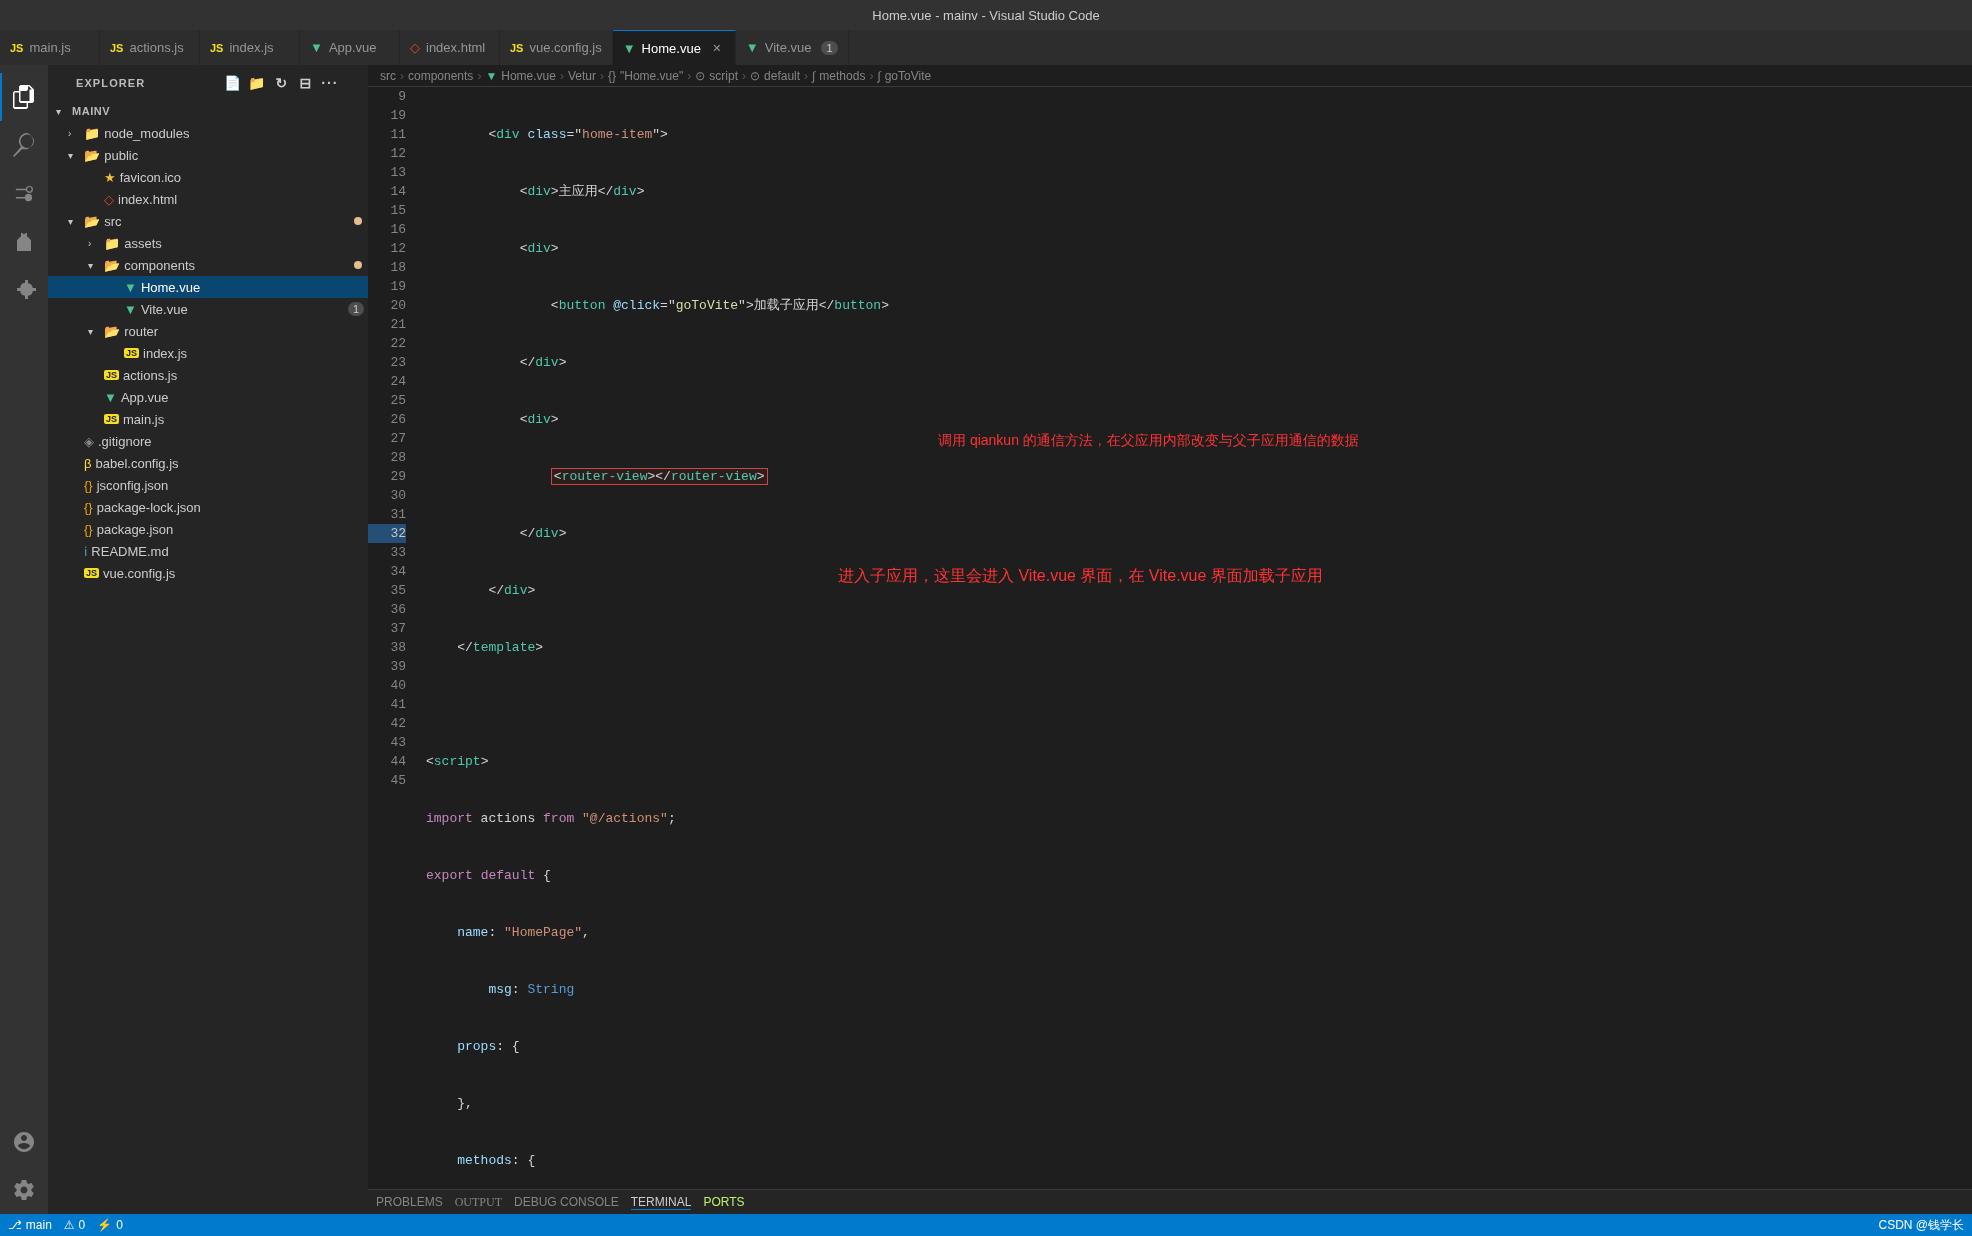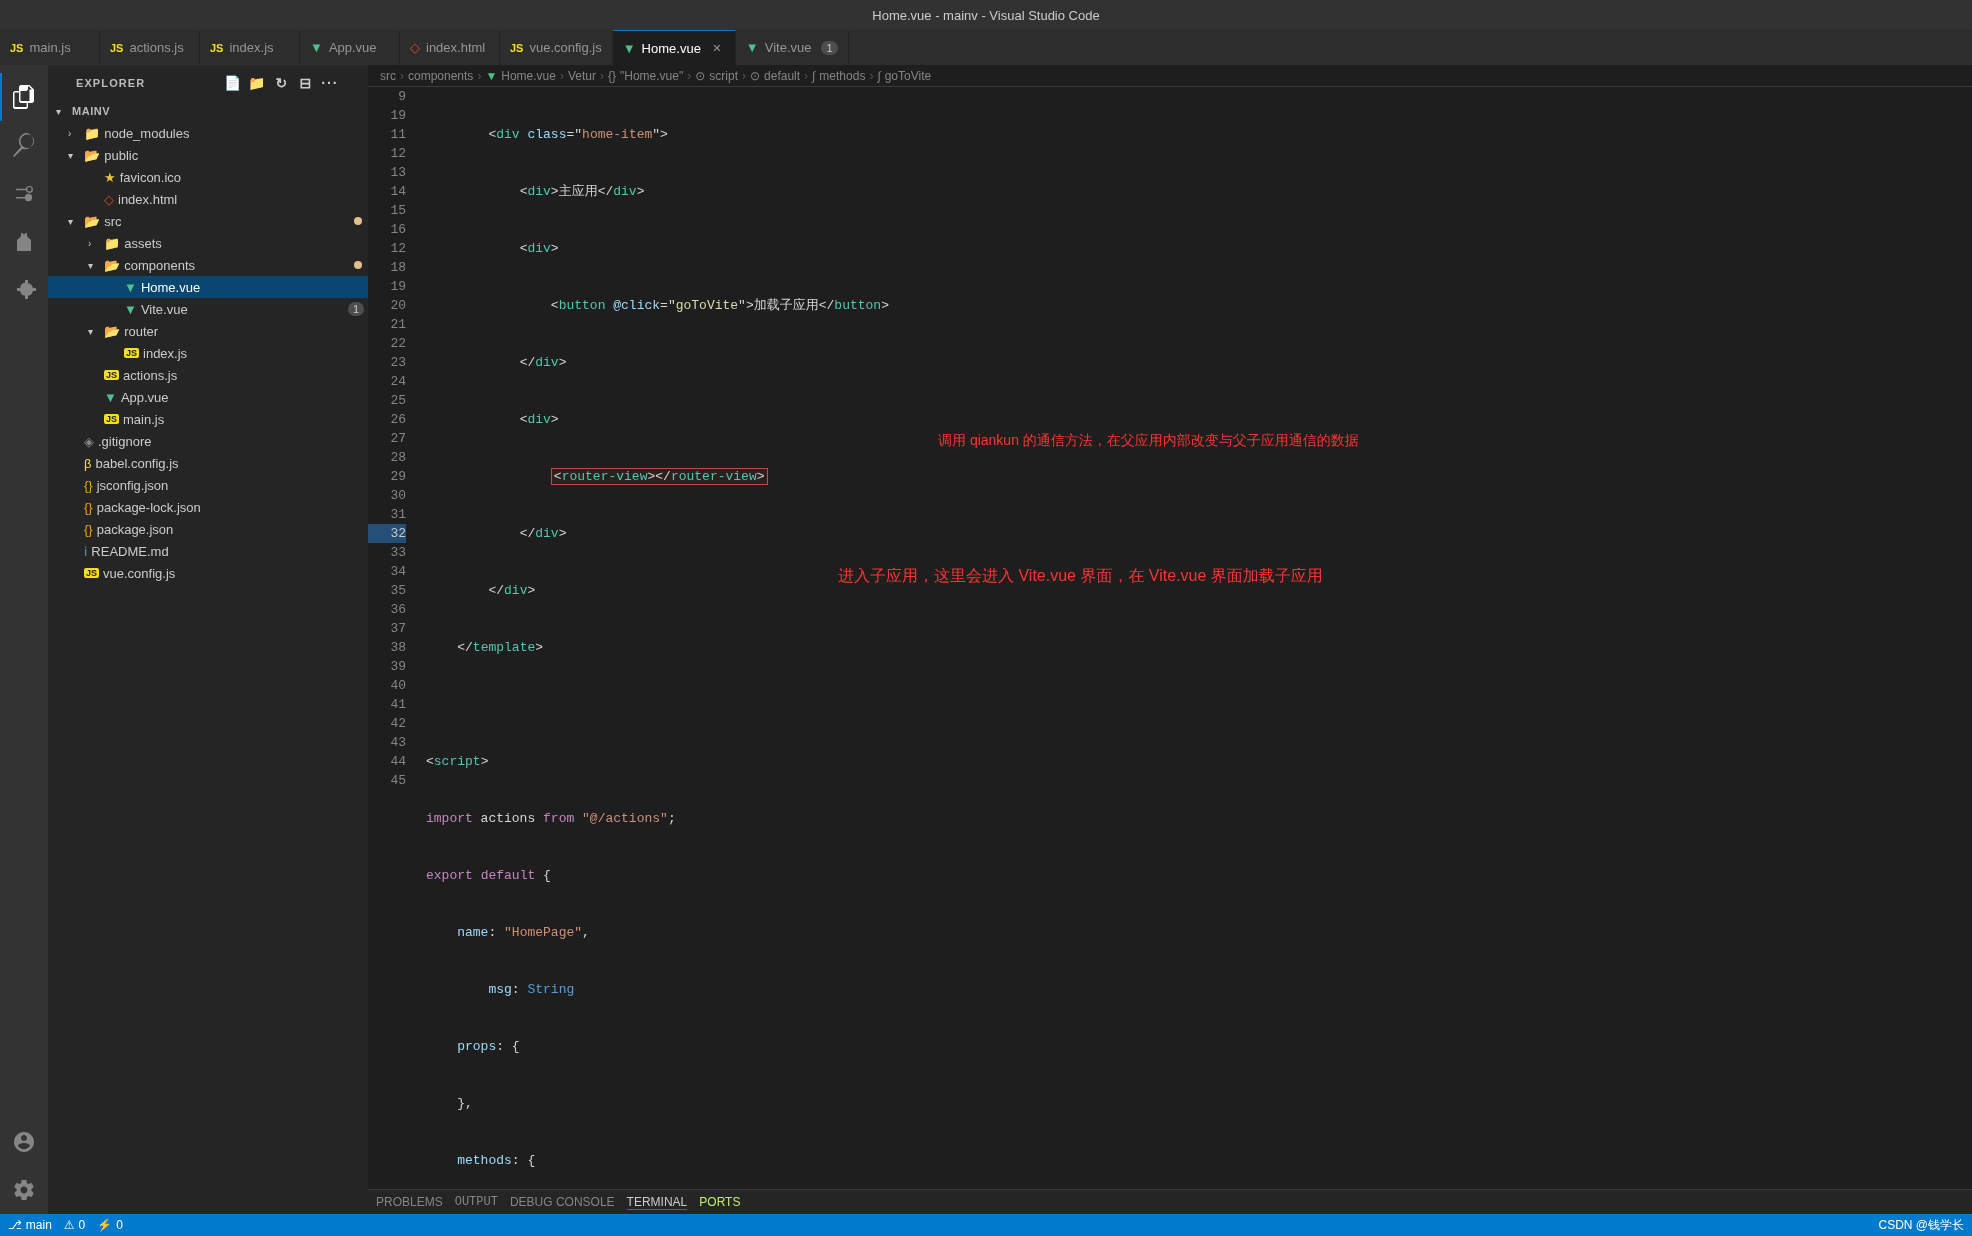--- a/index.html
+++ b/index.html
@@ -571,21 +571,21 @@
         
 
         
         <div class="annotation" style="top: calc(19px * 18 + 2px); left: 520px; color: #ff3333; font-size: 14px;">调用 qiankun 的通信方法，在父应用内部改变与父子应用通信的数据</div>
         <div class="annotation" style="top: calc(19px * 25 + 4px); left: 420px; color: #ff3333; font-size: 16px;">进入子应用，这里会进入 Vite.vue 界面，在 Vite.vue 界面加载子应用</div>
       </div>
     </div>
 
     <div style="height:25px;background:#252526;display:flex;align-items:center;padding:0 8px;gap:12px;border-top:1px solid #3a3a3a;flex-shrink:0;">
       <span style="color:#858585;font-size:12px;font-family:-apple-system,sans-serif;cursor:pointer;">PROBLEMS</span>
-      <span style="color:#858585;font-size:12px;font-family:Liberation Mono, monospace;cursor:pointer;">OUTPUT</span>
+      <span style="color:#858585;font-size:12px;font-family:Liberation Serif, serif;cursor:pointer;">OUTPUT</span>
       <span style="color:#858585;font-size:12px;font-family:-apple-system,sans-serif;cursor:pointer;">DEBUG CONSOLE</span>
       <span style="color:#cccccc;font-size:12px;font-family:-apple-system,sans-serif;cursor:pointer;border-bottom:1px solid #007acc;">TERMINAL</span>
       <span style="color:#bef264;font-size:12px;font-family:-apple-system,sans-serif;cursor:pointer;">PORTS</span>
     </div>
   </div>
 </div>
 
 <div class="status-bar">
   <div class="status-left">
     <div class="status-item">

